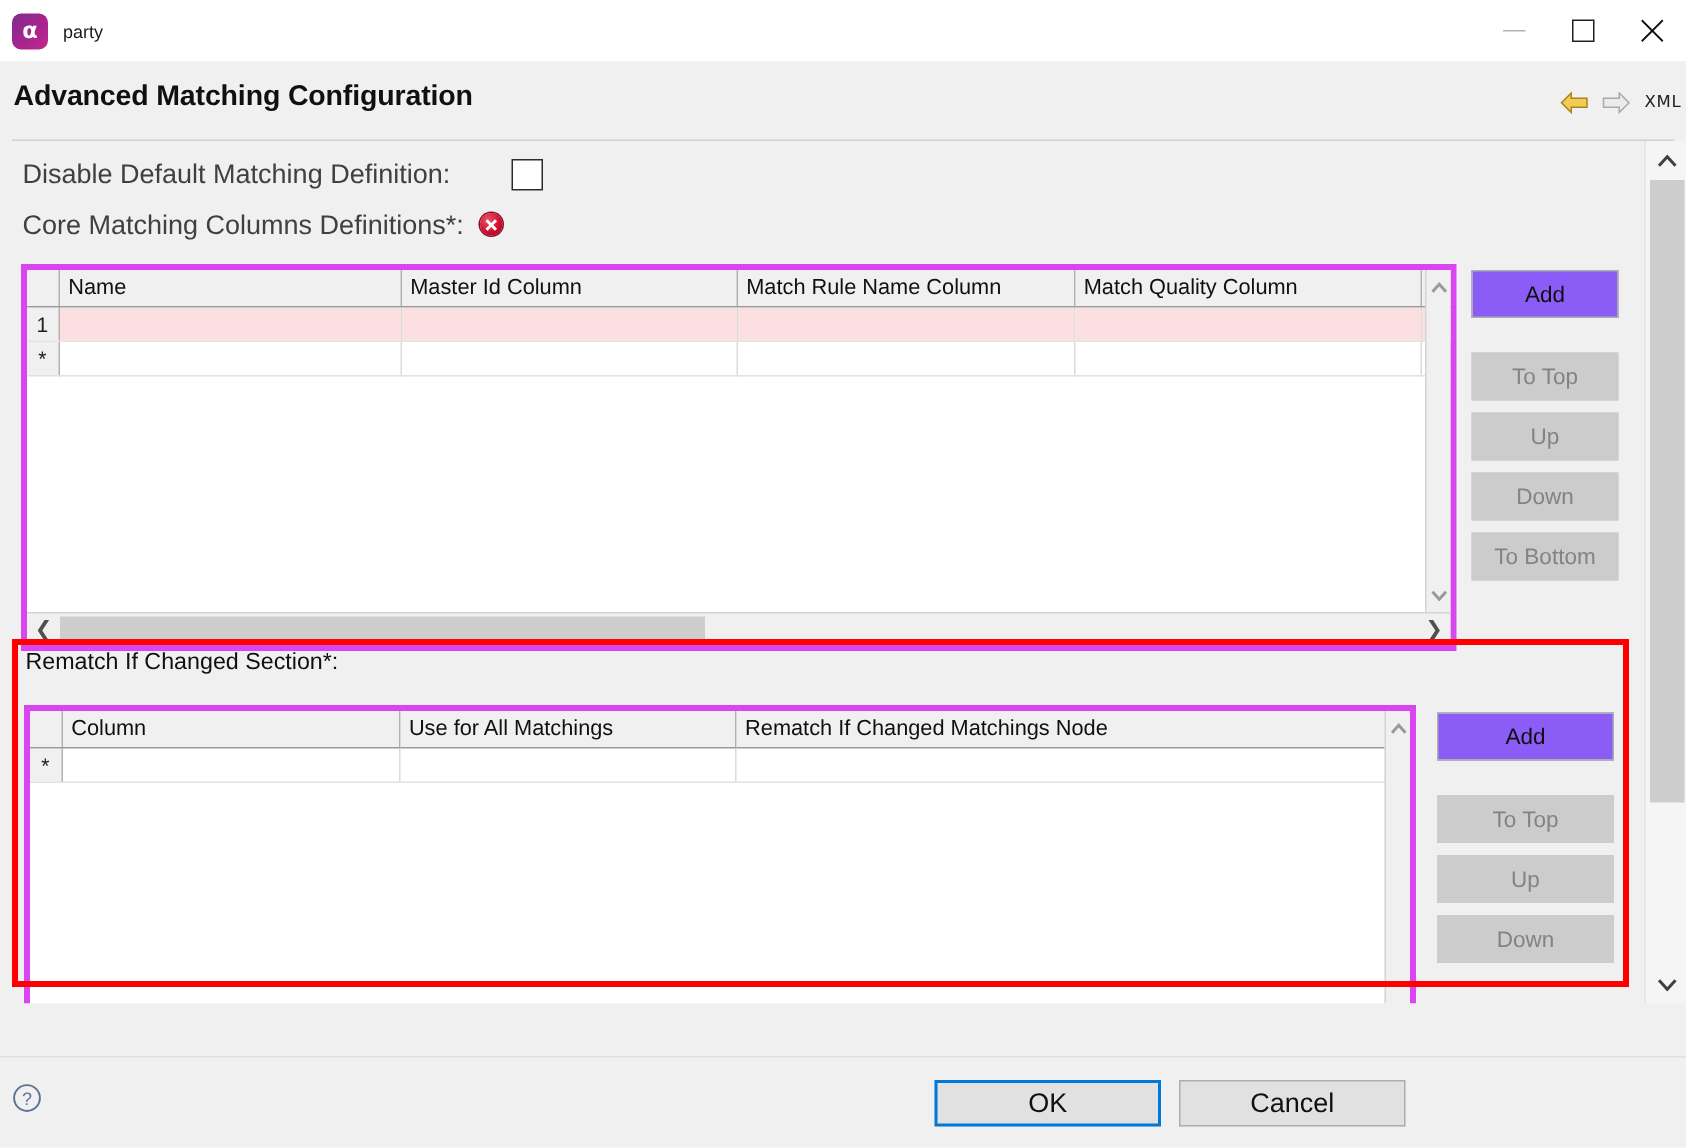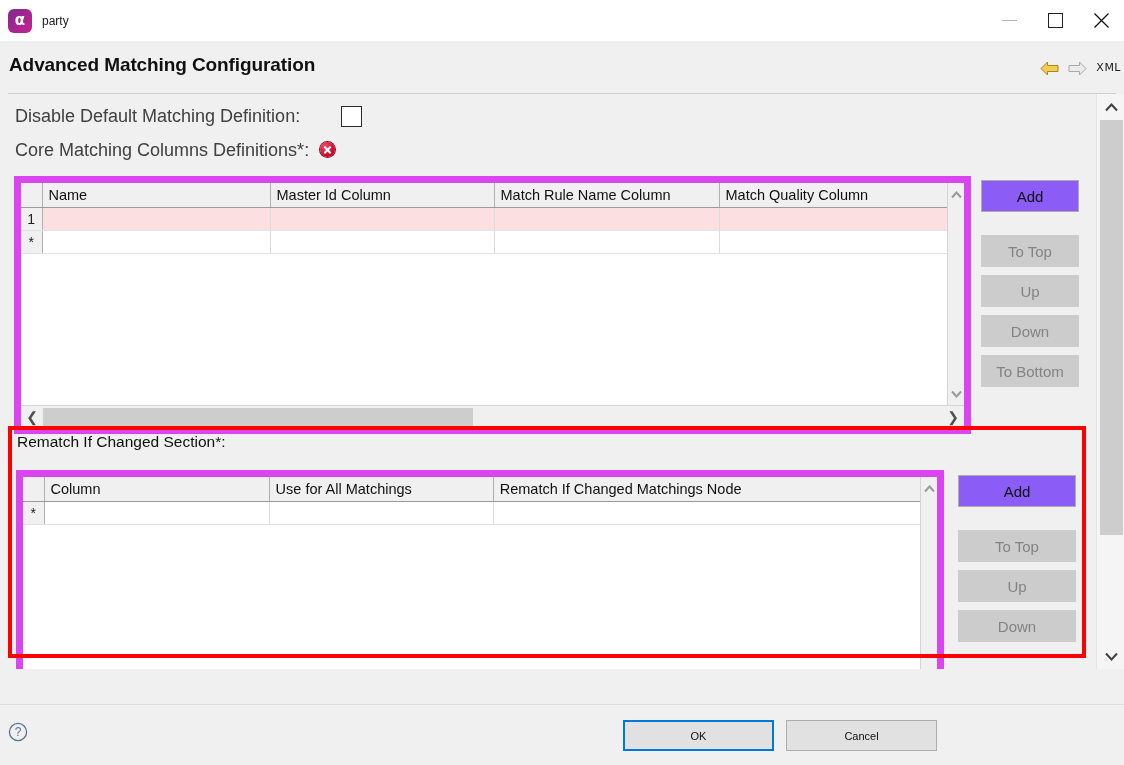--- a/index.html
+++ b/index.html
@@ -123,21 +123,21 @@
     width: 9px; height: 2px;
     background: #ffffff;
   }
   .err-badge::before { transform: rotate(45deg); }
   .err-badge::after  { transform: rotate(-45deg); }
 
   
   .table-wrap {
     position: absolute;
     background: #ffffff;
-    border: 7px solid #d946ef;
+    border: 4px solid #d946ef;
     overflow: hidden;
   }
   .tbl {
     border-collapse: collapse;
     table-layout: fixed;
     font-size: 14.5px;
     color: #101010;
   }
   .tbl th {
     background: #f0f0f0;
@@ -273,21 +273,21 @@
     background: #e0e0e0;
   }
   .help-icon {
     position: absolute; left: 8px; top: 722px;
     width: 20px; height: 20px;
     cursor: default;
   }
   .footer-btn {
     position: absolute; top: 720px;
     height: 31px;
-    font-size: 11px;
+    font-size: 18px;
     display: flex; align-items: center; justify-content: center;
     cursor: default;
     color: #101010;
     background: #e1e1e1;
     border: 1px solid #adadad;
   }
   .footer-btn.focused {
     border: 2px solid #0078d7;
   }
 </style>

